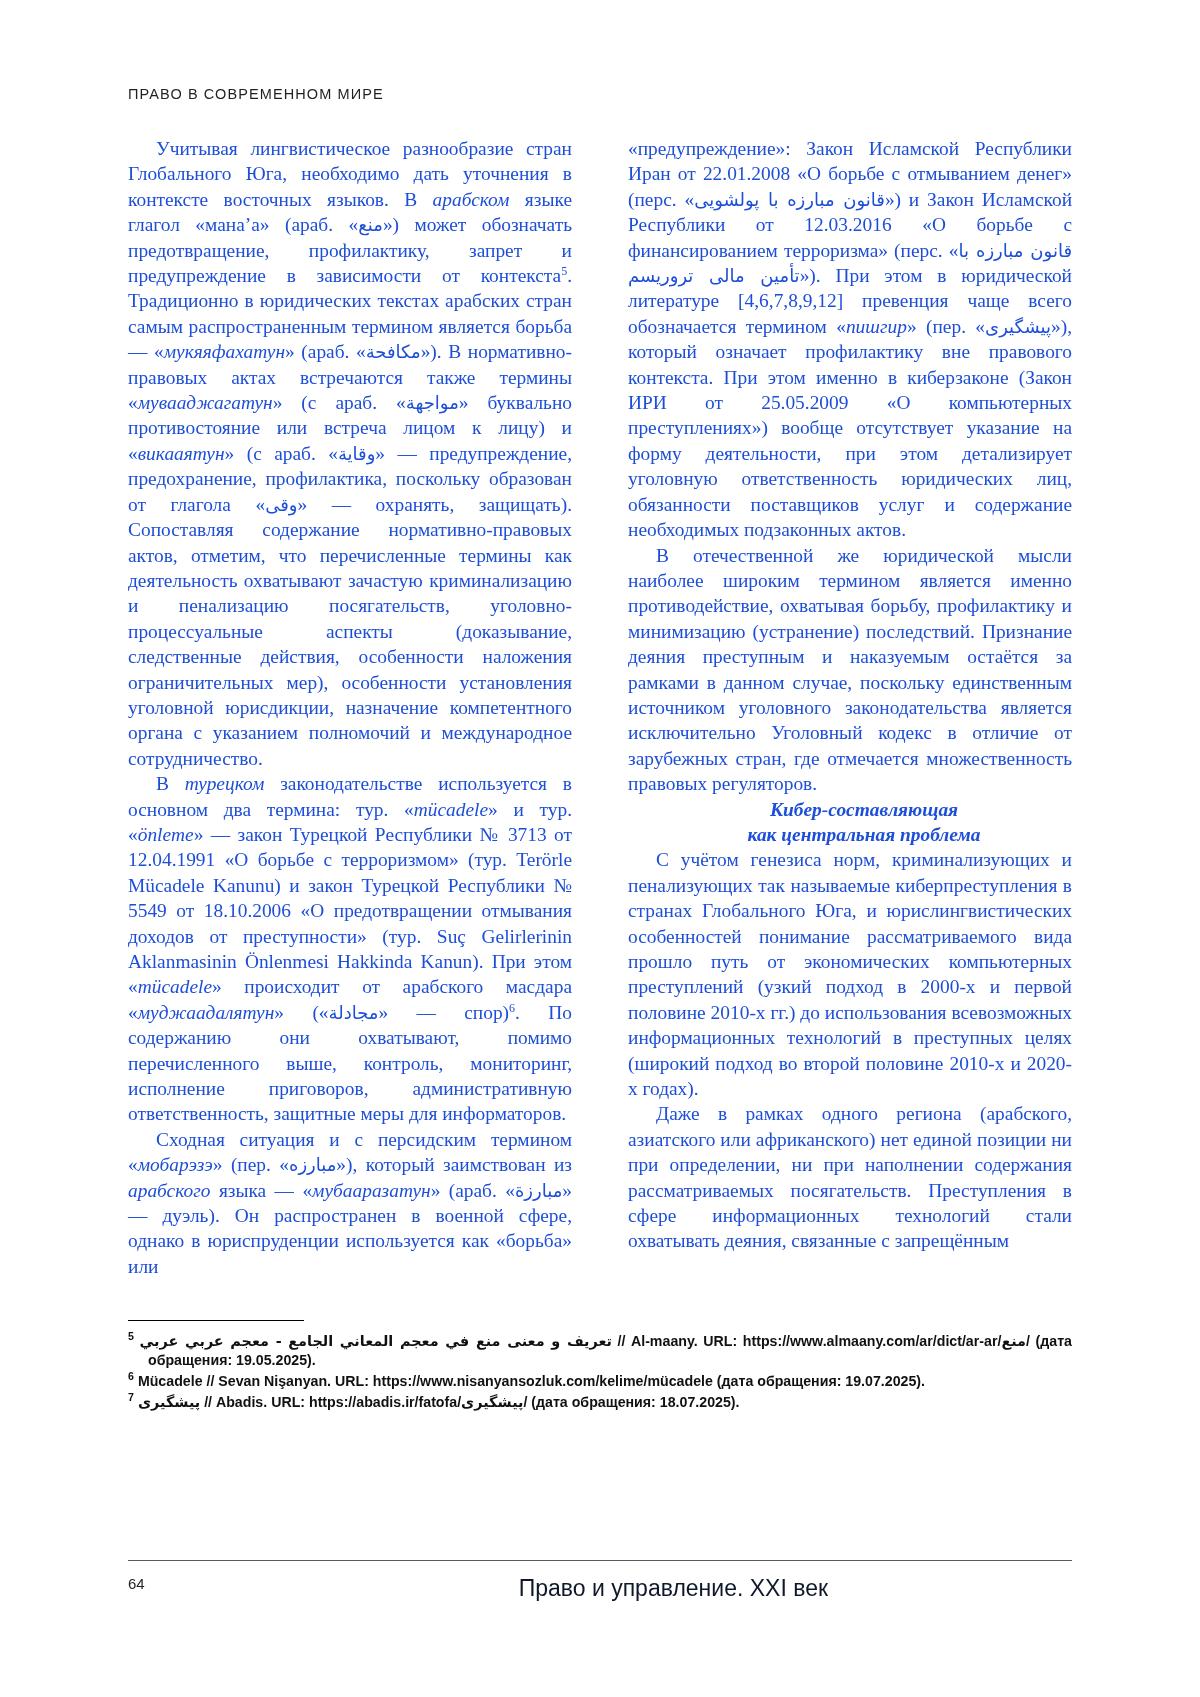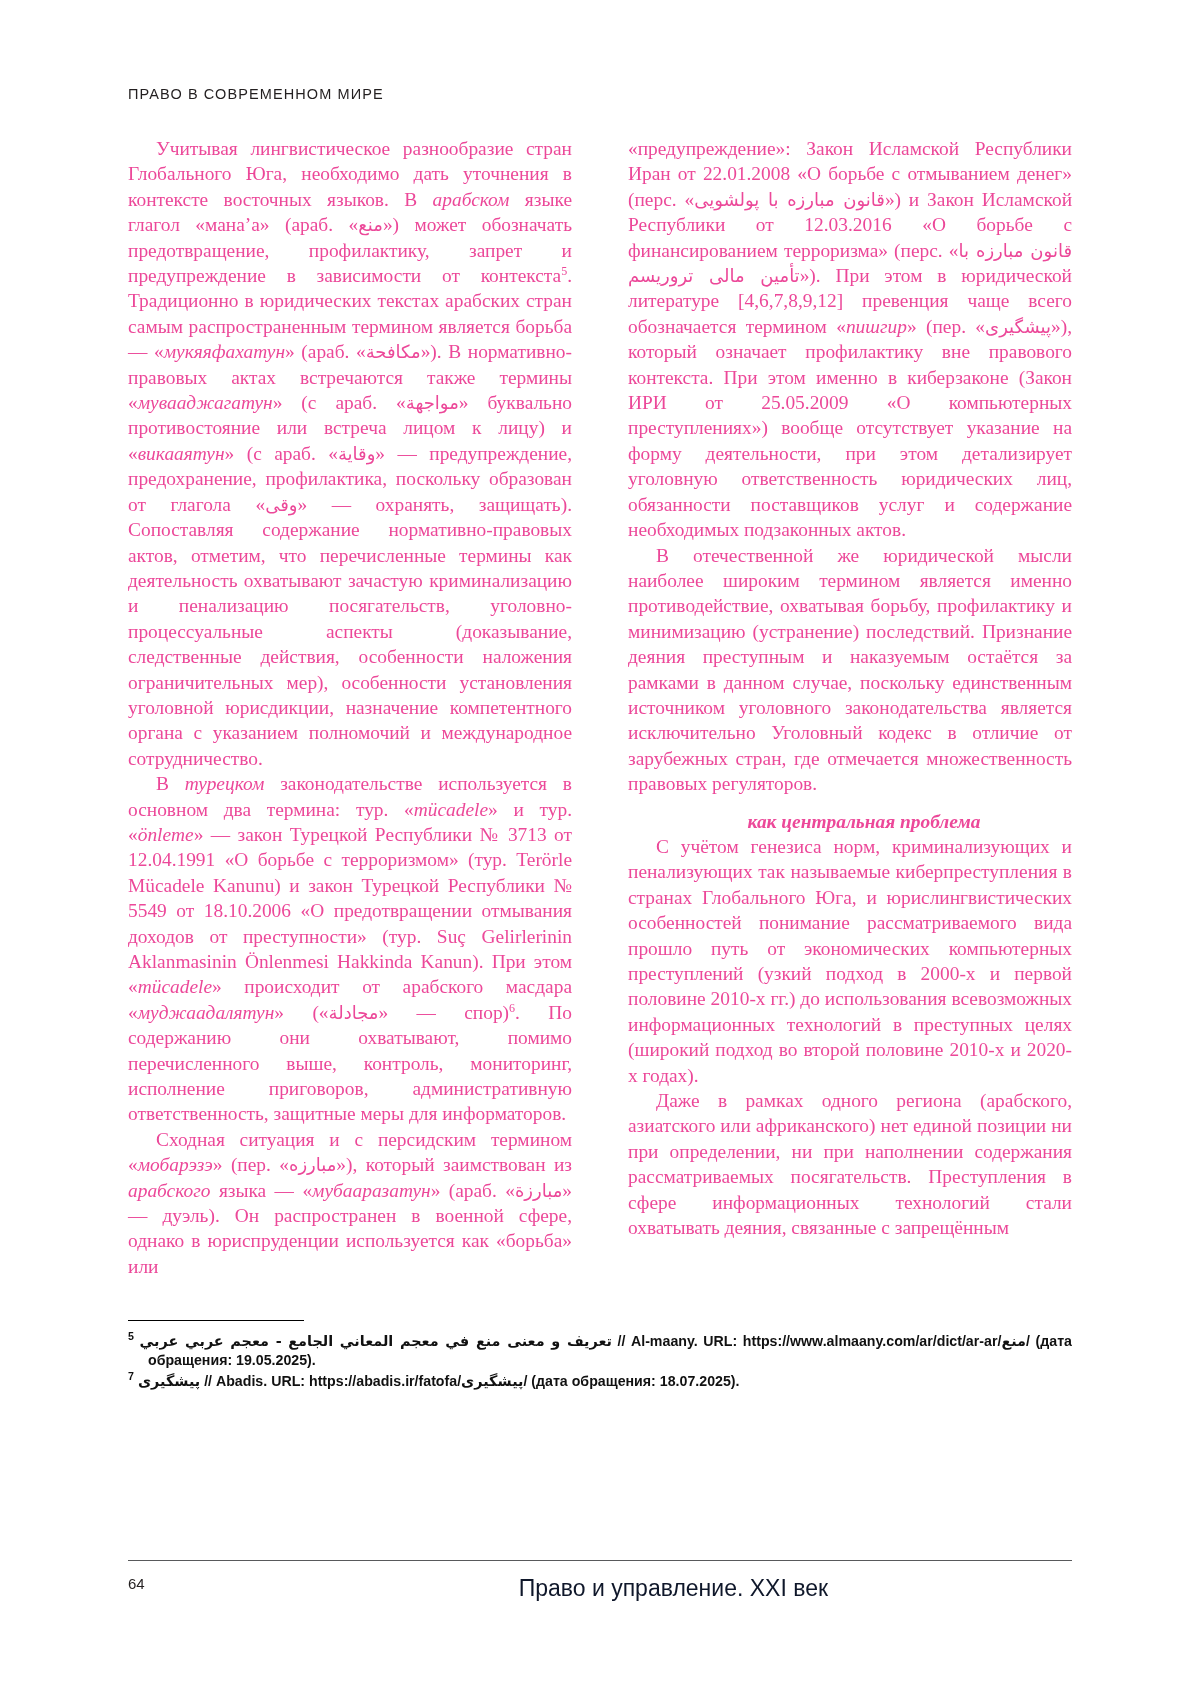--- a/index.html
+++ b/index.html
@@ -47,21 +47,21 @@
     display: flex;
     justify-content: space-between;
   }
   .col {
     width: 444px;
     font-size: 19.4px;
     line-height: 25.4px;
     text-align: justify;
     text-justify: inter-word;
     hyphens: manual;
-    color: #ec4899;
+    color: #1d4ed8;
   }
   .col p {
     margin: 0;
     text-indent: 28px;
   }
   .col p.noindent {
     text-indent: 0;
   }
   .subhead {
     margin: 14px 0 0 0;
@@ -164,35 +164,37 @@
       <p><span>Сходная ситуация и с персидским термином «</span><span class="it">мобарэзэ</span><span>» (пер. «</span><span class="ar">مبارزه</span><span>»), который заимствован из </span><span class="it">арабского</span><span> языка — «</span><span class="it">мубааразатун</span><span>» (араб. «</span><span class="ar">مبارزة</span><span>» — дуэль). Он распространен в военной сфере, однако в юриспруденции используется как «борьба» или</span></p>
 
     </div>
 
     <div class="col">
 
       <p class="noindent"><span>«предупреждение»: Закон Исламской Республики Иран от 22.01.2008 «О борьбе с отмыванием денег» (перс. «</span><span class="ar">قانون مبارزه با پولشویی</span><span>») и Закон Исламской Республики от 12.03.2016 «О борьбе с финансированием терроризма» (перс. «</span><span class="ar">قانون مبارزه با تأمین مالی تروریسم</span><span>»). При этом в юридической литературе [4,6,7,8,9,12] превенция чаще всего обозначается термином «</span><span class="it">пишгир</span><span>» (пер. «</span><span class="ar">پیشگیری</span><span>»), который означает профилактику вне правового контекста. При этом именно в киберзаконе (Закон ИРИ от 25.05.2009 «О компьютерных преступлениях») вообще отсутствует указание на форму деятельности, при этом детализирует уголовную ответственность юридических лиц, обязанности поставщиков услуг и содержание необходимых подзаконных актов.</span></p>
 
       <p>В отечественной же юридической мысли наиболее широким термином является именно противодействие, охватывая борьбу, профилактику и минимизацию (устранение) последствий. Признание деяния преступным и наказуемым остаётся за рамками в данном случае, поскольку единственным источником уголовного законодательства является исключительно Уголовный кодекс в отличие от зарубежных стран, где отмечается множественность правовых регуляторов.</p>
 
-      <p class="subhead" style="margin-top:12px">как центральная проблема</p>
+      <p class="subhead">Кибер-составляющая</p>
+      <p class="subhead" style="margin-top:0">как центральная проблема</p>
 
       <p>С учётом генезиса норм, криминализующих и пенализующих так называемые киберпреступления в странах Глобального Юга, и юрислингвистических особенностей понимание рассматриваемого вида прошло путь от экономических компьютерных преступлений (узкий подход в 2000-х и первой половине 2010-х гг.) до использования всевозможных информационных технологий в преступных целях (широкий подход во второй половине 2010-х и 2020-х годах).</p>
 
       <p>Даже в рамках одного региона (арабского, азиатского или африканского) нет единой позиции ни при определении, ни при наполнении содержания рассматриваемых посягательств. Преступления в сфере информационных технологий стали охватывать деяния, связанные с запрещённым</p>
 
     </div>
   </div>
 
   <div class="footnote-rule"></div>
 
   <div class="footnotes">
 
     <span class="fn"><sup>5</sup> <span class="ar">تعريف و معنى منع في معجم المعاني الجامع - معجم عربي عربي</span><span> // Al-maany. URL: https://www.almaany.com/ar/dict/ar-ar/</span><span class="ar">منع</span><span>/ (дата обращения: 19.05.2025).</span></span>
 
+    <span class="fn"><sup>6</sup> <span>Mücadele // Sevan Nişanyan. URL: https://www.nisanyansozluk.com/kelime/mücadele (дата обращения: 19.07.2025).</span></span>
 
     <span class="fn"><sup>7</sup> <span class="ar">پیشگیری</span><span> // Abadis. URL: https://abadis.ir/fatofa/</span><span class="ar">پیشگیری</span><span>/ (дата обращения: 18.07.2025).</span></span>
 
   </div>
 
   <div class="footer-rule"></div>
   <div class="folio">64</div>
   <div class="journal">Право и управление. XXI век</div>
 
 </div>

